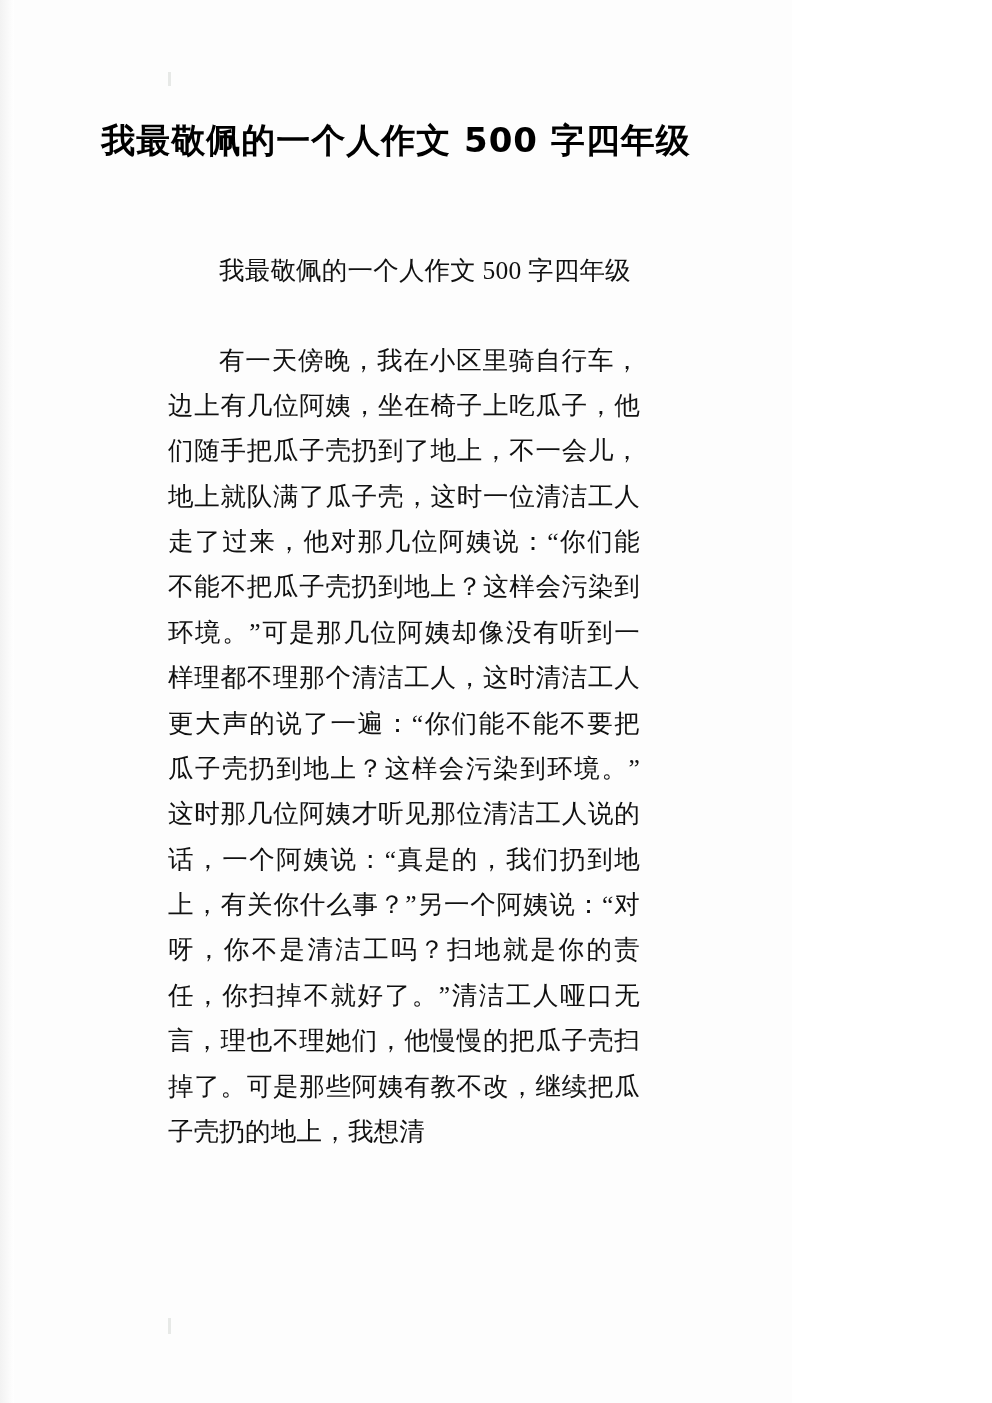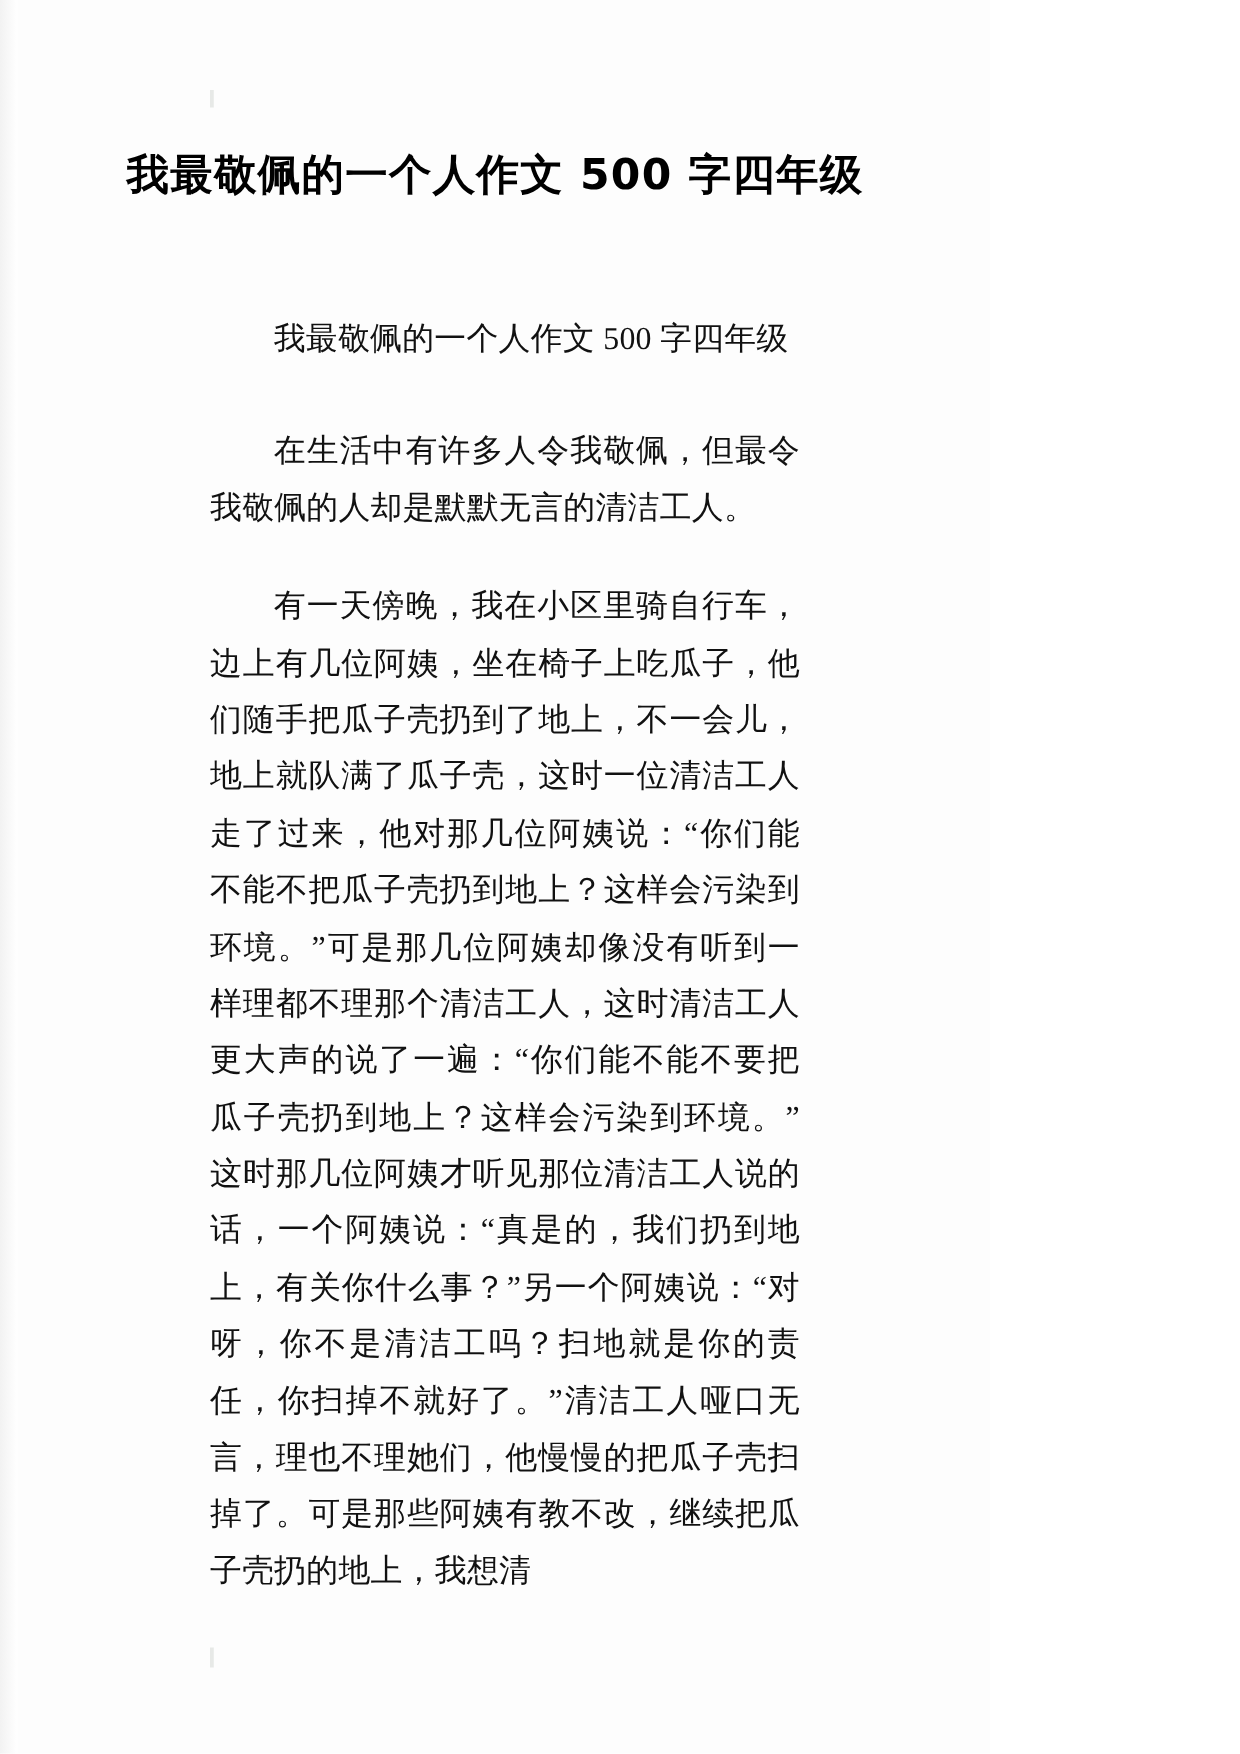--- a/index.html
+++ b/index.html
@@ -78,16 +78,15 @@
 
 <div class="page">
   <div class="edge-shade"></div>
   <div class="speck a"></div>
   <div class="speck b"></div>
 
   <h1 class="doc-title">我最敬佩的一个人作文 500 字四年级</h1>
 
   <div class="body-area">
     <p class="para sub">我最敬佩的一个人作文 500 字四年级</p>
-    <p class="para">在生活中有许多人令我敬佩，但最令我敬佩的人却是默默无言的清洁工人。</p>
     <p class="para long">有一天傍晚，我在小区里骑自行车，边上有几位阿姨，坐在椅子上吃瓜子，他们随手把瓜子壳扔到了地上，不一会儿，地上就队满了瓜子壳，这时一位清洁工人走了过来，他对那几位阿姨说：“你们能不能不把瓜子壳扔到地上？这样会污染到环境。”可是那几位阿姨却像没有听到一样理都不理那个清洁工人，这时清洁工人更大声的说了一遍：“你们能不能不要把瓜子壳扔到地上？这样会污染到环境。”这时那几位阿姨才听见那位清洁工人说的话，一个阿姨说：“真是的，我们扔到地上，有关你什么事？”另一个阿姨说：“对呀，你不是清洁工吗？扫地就是你的责任，你扫掉不就好了。”清洁工人哑口无言，理也不理她们，他慢慢的把瓜子壳扫掉了。可是那些阿姨有教不改，继续把瓜子壳扔的地上，我想清</p>
   </div>
 </div>
 
 </body></html>

